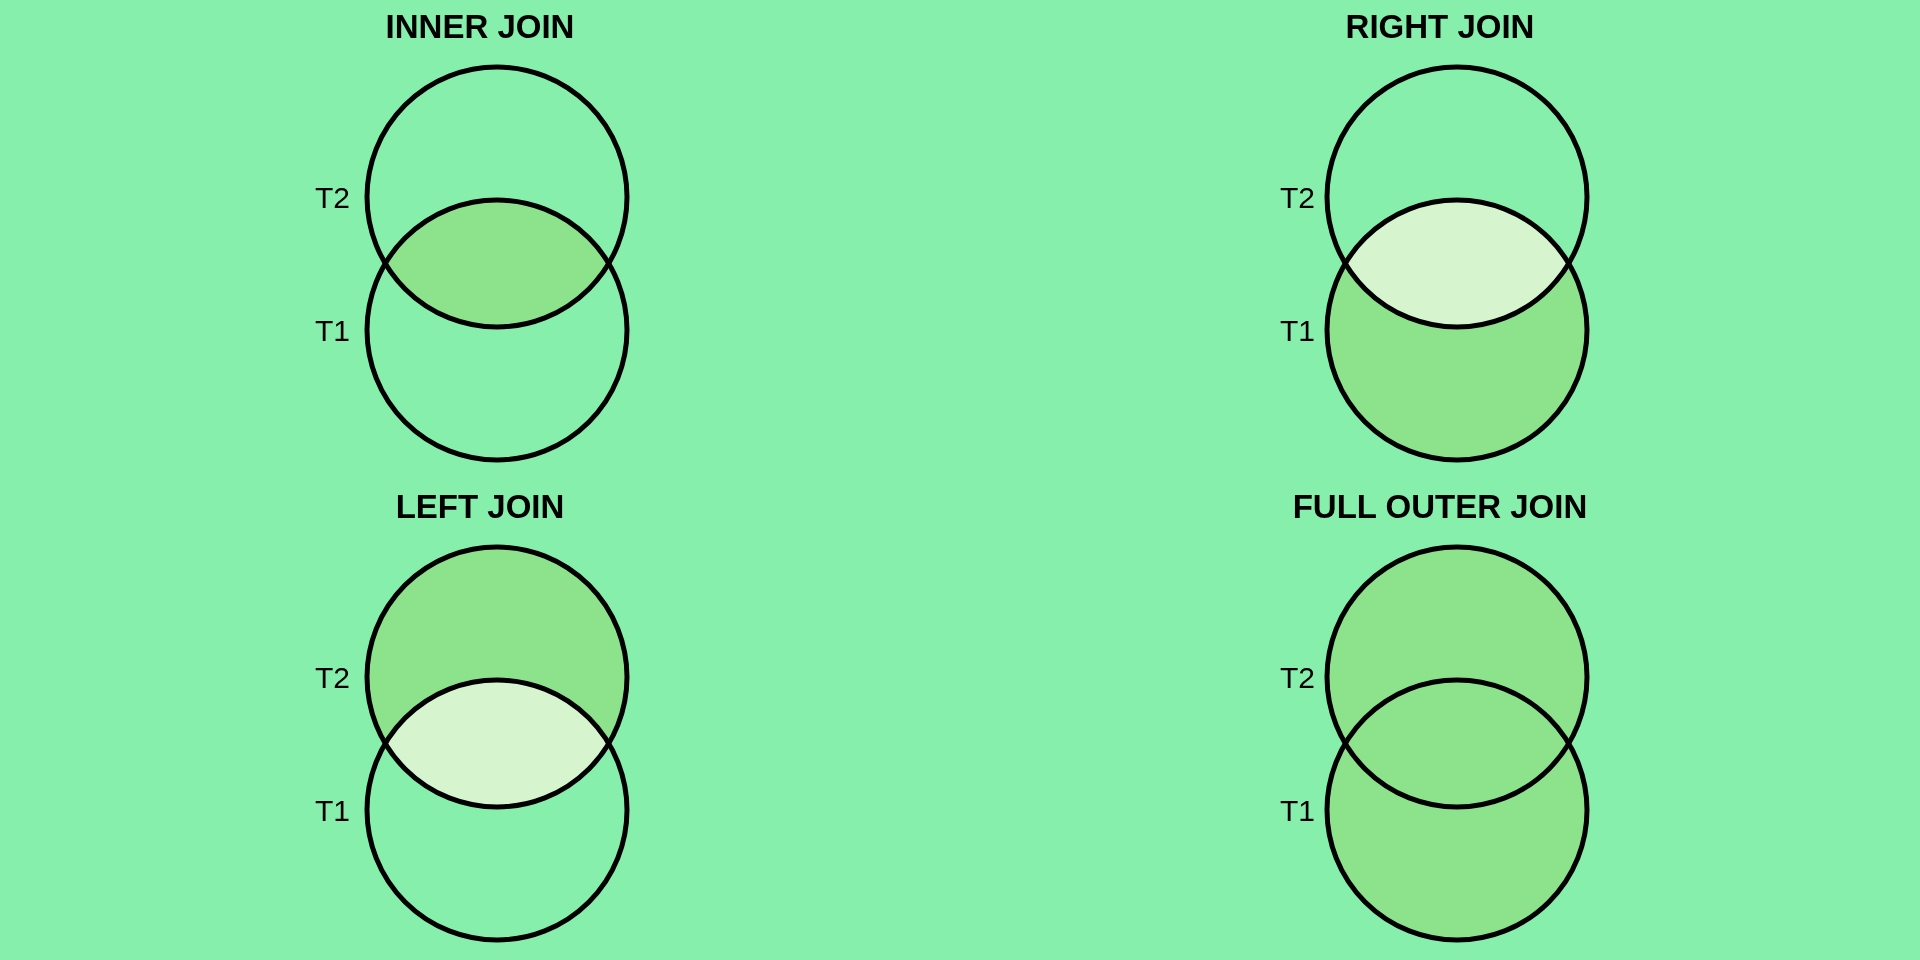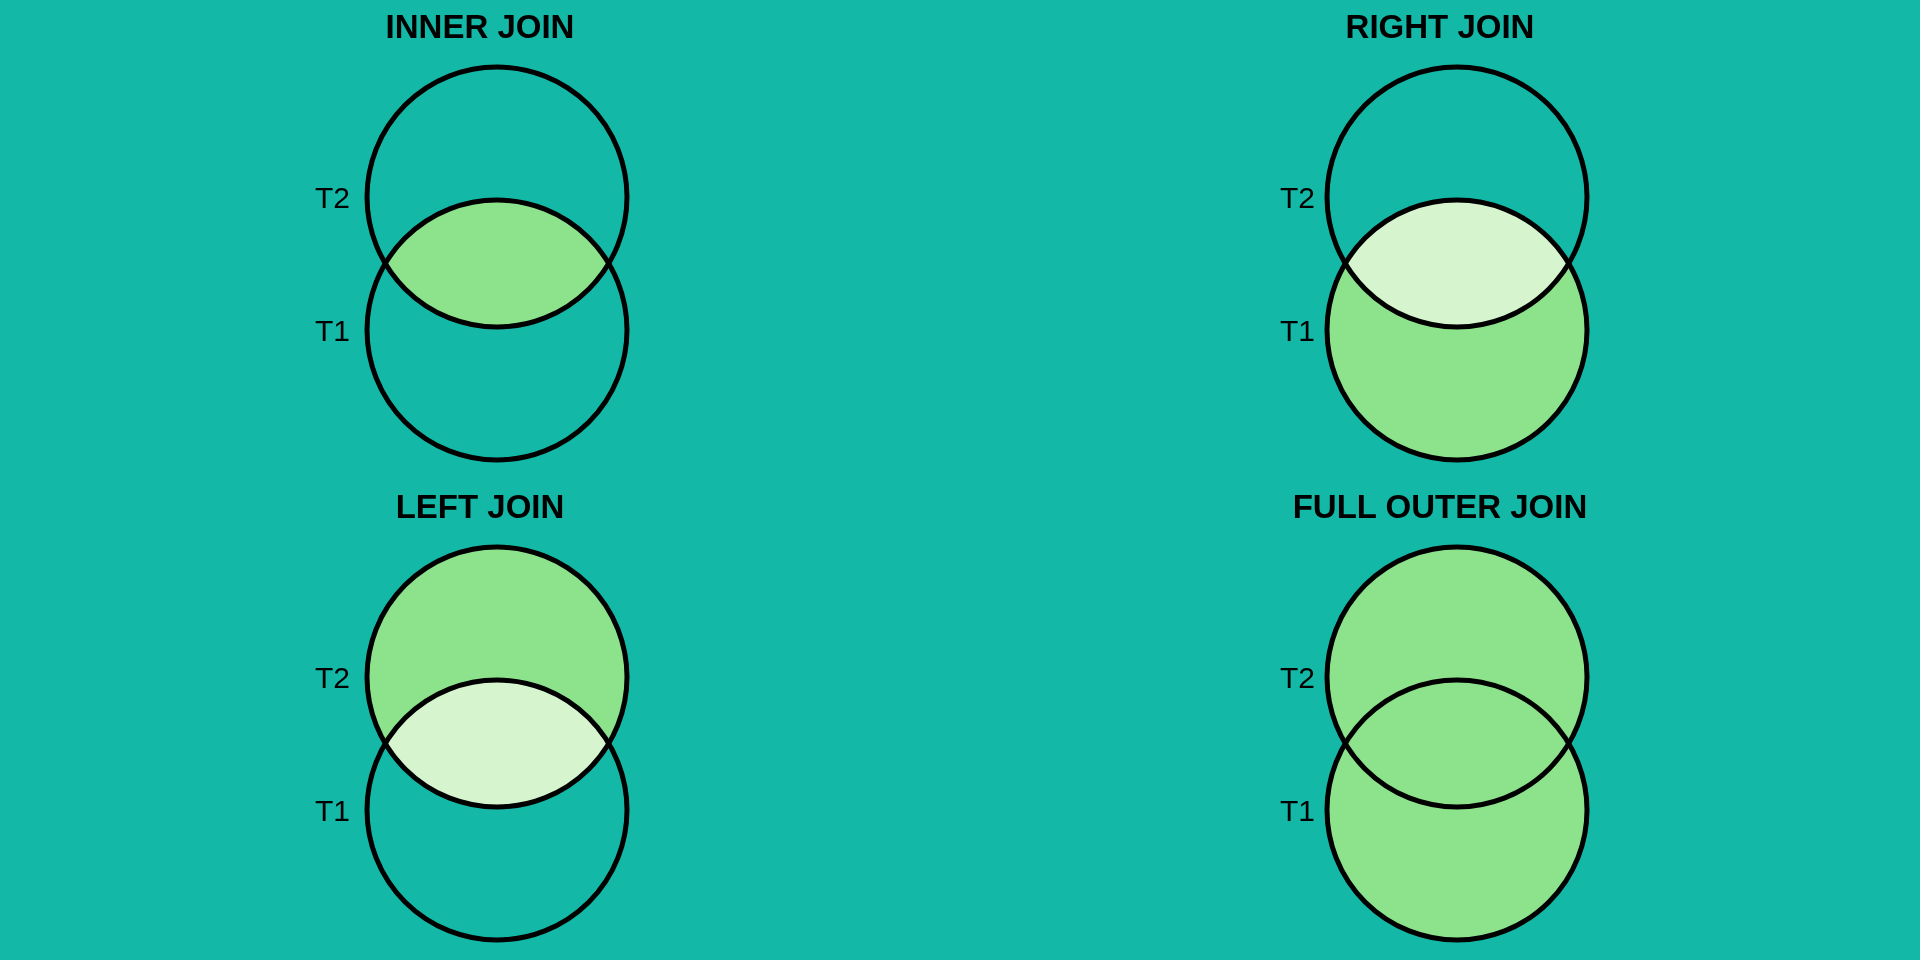--- a/index.html
+++ b/index.html
@@ -3,21 +3,21 @@
 <meta charset="utf-8">
 <style>
   html, body {
     margin: 0;
     padding: 0;
     background: #FFFFFF;
   }
   .figure {
     width: 1920px;
     height: 960px;
-    background: #14b8a6;
+    background: #86efac;
     display: grid;
     grid-template-columns: 960px 960px;
     grid-template-rows: 480px 480px;
     overflow: hidden;
     font-family: "Liberation Sans", sans-serif;
   }
   .panel {
     width: 960px;
     height: 480px;
     display: block;

